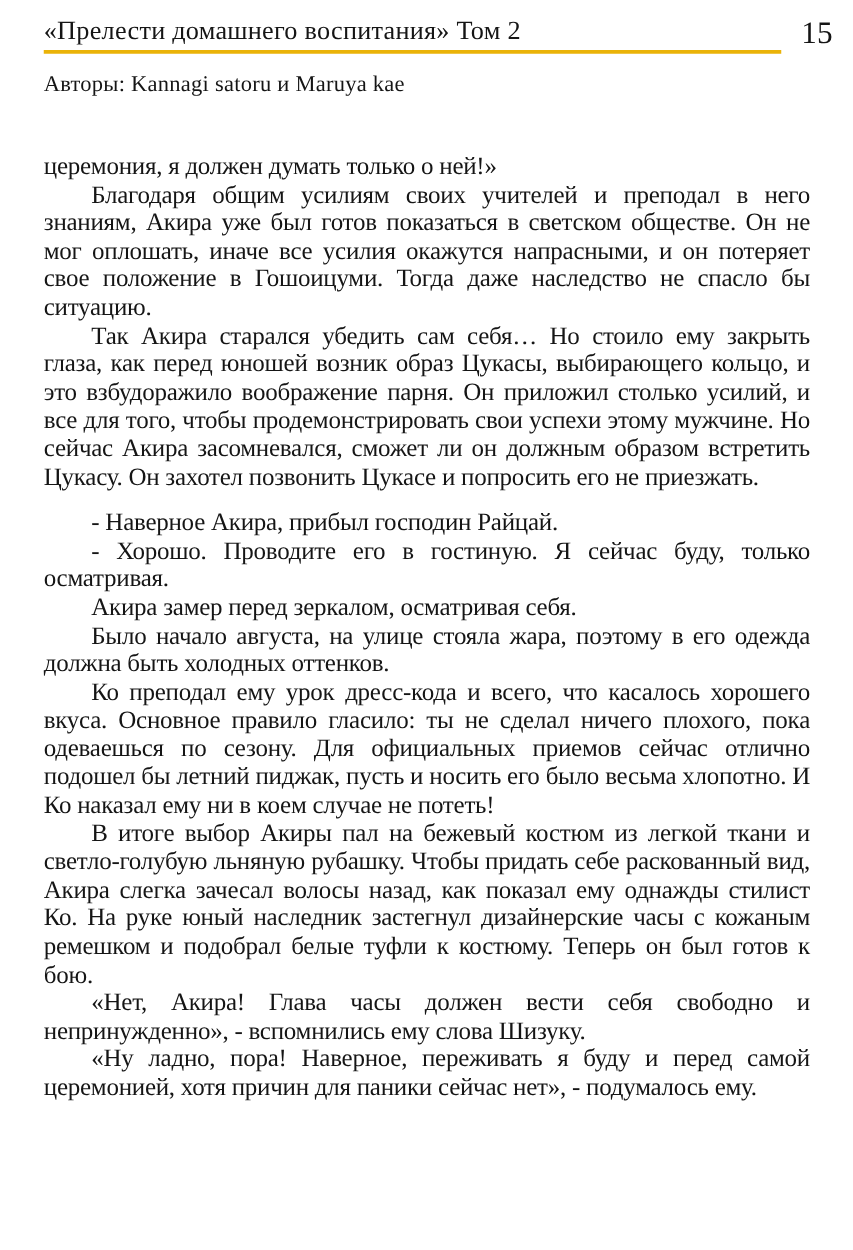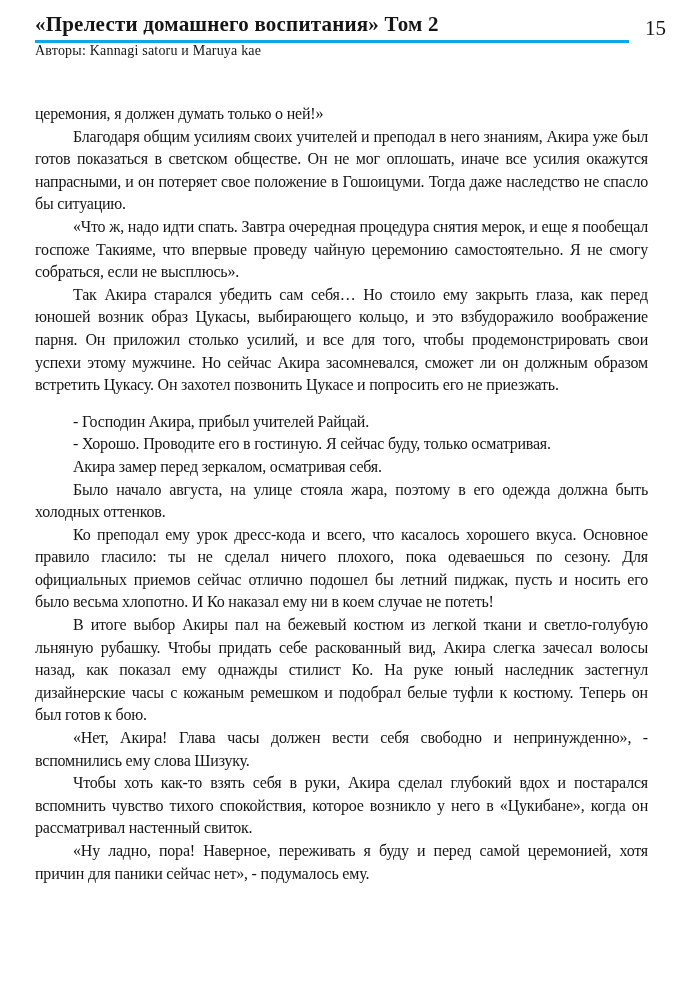--- a/index.html
+++ b/index.html
@@ -17,46 +17,45 @@
     font-family: "Liberation Serif", serif;
     padding: 12px 16px 0 35px;
     overflow: hidden;
   }
   .header-row {
     display: flex;
     align-items: flex-end;
   }
   .title-underline-wrap {
     flex: 1 1 auto;
-    border-bottom: 3px solid #0ea5e9;
+    border-bottom: 3px solid #eab308;
     padding-bottom: 3px;
     min-width: 0;
-    font-weight: bold;
   }
   .book-title {
     font-size: 21px;
     letter-spacing: 0.2px;
     white-space: nowrap;
   }
   .page-num {
-    font-size: 21px;
+    font-size: 25px;
     margin-left: 16px;
     padding-bottom: 2px;
     flex: 0 0 auto;
     text-align: right;
   }
   .authors {
-    font-size: 14px;
-    margin-top: 0;
+    font-size: 18px;
+    margin-top: 14px;
     letter-spacing: 0.2px;
   }
   .content {
     margin-top: 44px;
     padding-right: 18px;
-    font-size: 16px;
+    font-size: 20px;
     line-height: 22.6px;
     text-align: justify;
     letter-spacing: -0.2px;
   }
   .para {
     margin: 0;
     padding: 0;
   }
   .para.indent {
     text-indent: 38px;
@@ -75,26 +74,24 @@
         <span class="book-title">«Прелести домашнего воспитания» Том 2</span>
       </div>
       <span class="page-num">15</span>
     </div>
     <div class="authors">Авторы: Kannagi satoru и Maruya kae</div>
   </div>
 
   <div class="content" id="content">
       <p class="para">церемония, я должен думать только о ней!»</p>
       <p class="para indent">Благодаря общим усилиям своих учителей и преподал в него знаниям, Акира уже был готов показаться в светском обществе. Он не мог оплошать, иначе все усилия окажутся напрасными, и он потеряет свое положение в Гошоицуми. Тогда даже наследство не спасло бы ситуацию.</p>
-      <p class="para indent">«Что ж, надо идти спать. Завтра очередная процедура снятия мерок, и еще я пообещал госпоже Такияме, что впервые проведу чайную церемонию самостоятельно. Я не смогу собраться, если не высплюсь».</p>
       <p class="para indent">Так Акира старался убедить сам себя… Но стоило ему закрыть глаза, как перед юношей возник образ Цукасы, выбирающего кольцо, и это взбудоражило воображение парня. Он приложил столько усилий, и все для того, чтобы продемонстрировать свои успехи этому мужчине. Но сейчас Акира засомневался, сможет ли он должным образом встретить Цукасу. Он захотел позвонить Цукасе и попросить его не приезжать.</p>
       <div class="spacer"></div>
-      <p class="para indent">- Господин Акира, прибыл учителей Райцай.</p>
+      <p class="para indent">- Наверное Акира, прибыл господин Райцай.</p>
       <p class="para indent">- Хорошо. Проводите его в гостиную. Я сейчас буду, только осматривая.</p>
       <p class="para indent">Акира замер перед зеркалом, осматривая себя.</p>
       <p class="para indent">Было начало августа, на улице стояла жара, поэтому в его одежда должна быть холодных оттенков.</p>
       <p class="para indent">Ко преподал ему урок дресс-кода и всего, что касалось хорошего вкуса. Основное правило гласило: ты не сделал ничего плохого, пока одеваешься по сезону. Для официальных приемов сейчас отлично подошел бы летний пиджак, пусть и носить его было весьма хлопотно. И Ко наказал ему ни в коем случае не потеть!</p>
       <p class="para indent">В итоге выбор Акиры пал на бежевый костюм из легкой ткани и светло-голубую льняную рубашку. Чтобы придать себе раскованный вид, Акира слегка зачесал волосы назад, как показал ему однажды стилист Ко. На руке юный наследник застегнул дизайнерские часы с кожаным ремешком и подобрал белые туфли к костюму. Теперь он был готов к бою.</p>
       <p class="para indent">«Нет, Акира! Глава часы должен вести себя свободно и непринужденно», - вспомнились ему слова Шизуку.</p>
-      <p class="para indent">Чтобы хоть как-то взять себя в руки, Акира сделал глубокий вдох и постарался вспомнить чувство тихого спокойствия, которое возникло у него в «Цукибане», когда он рассматривал настенный свиток.</p>
       <p class="para indent">«Ну ладно, пора! Наверное, переживать я буду и перед самой церемонией, хотя причин для паники сейчас нет», - подумалось ему.</p>
     </div>
 </div>
 
 </body></html>

